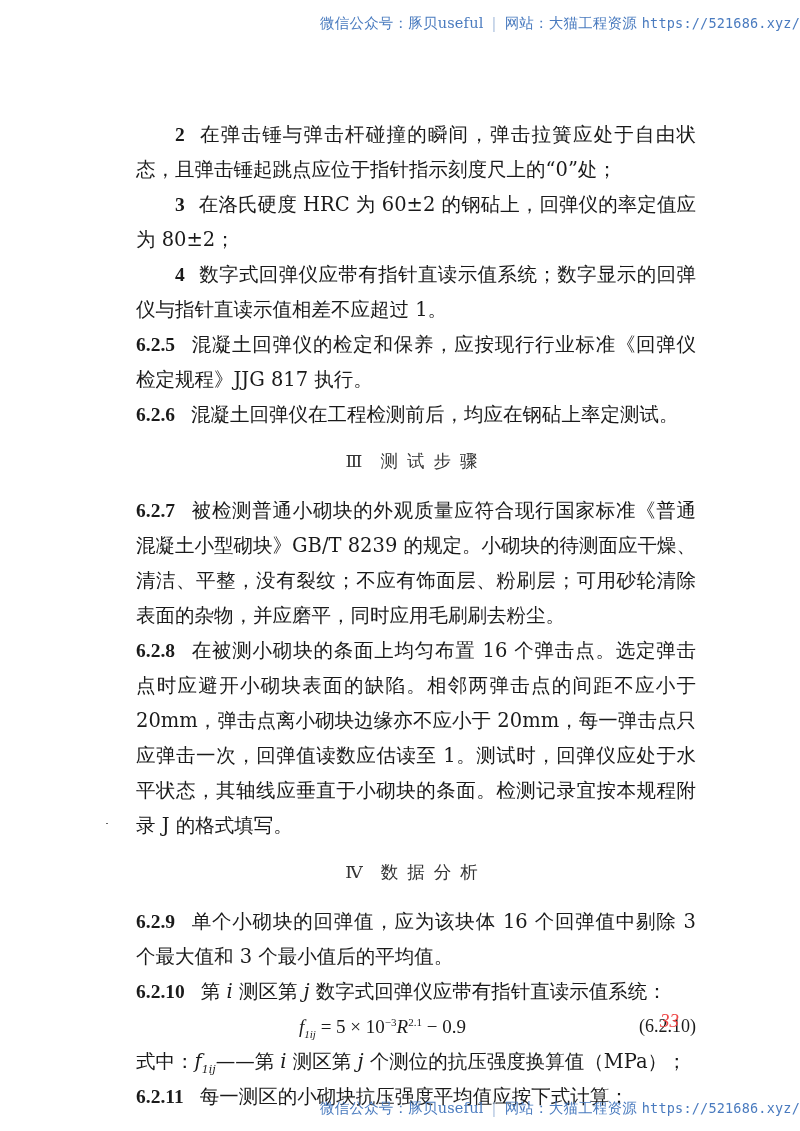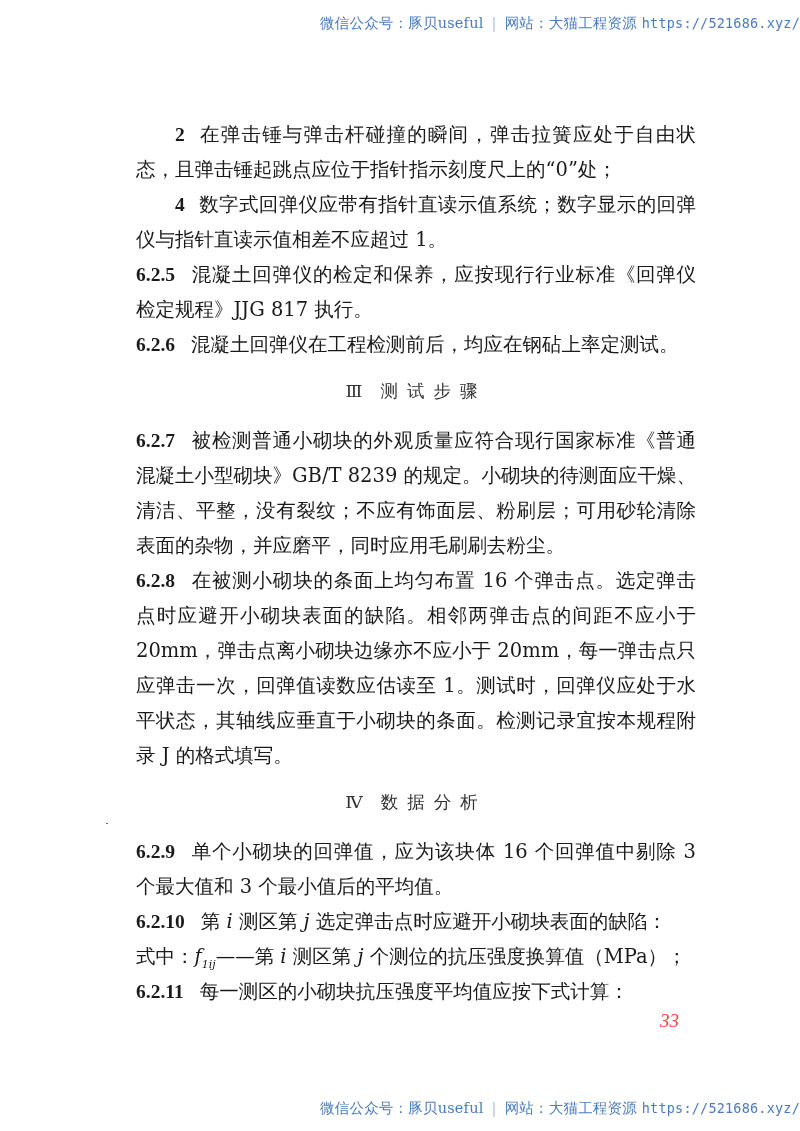--- a/index.html
+++ b/index.html
@@ -49,36 +49,41 @@
 </head>
 <body>
 
 <div class="watermark top">
   <span>微信公众号：豚贝useful</span><span class="sep">|</span><span>网站：大猫工程资源</span> <span class="mono">https://521686.xyz/</span>
 </div>
 
 <div class="page">
 
   <p class="p indent"><span class="num">2</span><span>在弹击锤与弹击杆碰撞的瞬间，弹击拉簧应处于自由状态，且弹击锤起跳点应位于指针指示刻度尺上的“0”处；</span></p>
+  <p class="p indent"><span class="num">3</span><span>在洛氏硬度 HRC 为 60±2 的钢砧上，回弹仪的率定值应为 80±2；</span></p>
   <p class="p indent"><span class="num">4</span><span>数字式回弹仪应带有指针直读示值系统；数字显示的回弹仪与指针直读示值相差不应超过 1。</span></p>
 
   <p class="p"><span class="clause">6.2.5</span><span>混凝土回弹仪的检定和保养，应按现行行业标准《回弹仪检定规程》JJG 817 执行。</span></p>
   <p class="p"><span class="clause">6.2.6</span><span>混凝土回弹仪在工程检测前后，均应在钢砧上率定测试。</span></p>
 
   <div class="section-head"><span class="roman">Ⅲ</span><span>测试步骤</span></div>
 
   <p class="p"><span class="clause">6.2.7</span><span>被检测普通小砌块的外观质量应符合现行国家标准《普通混凝土小型砌块》GB/T 8239 的规定。小砌块的待测面应干燥、清洁、平整，没有裂纹；不应有饰面层、粉刷层；可用砂轮清除表面的杂物，并应磨平，同时应用毛刷刷去粉尘。</span></p>
   <p class="p"><span class="clause">6.2.8</span><span>在被测小砌块的条面上均匀布置 16 个弹击点。选定弹击点时应避开小砌块表面的缺陷。相邻两弹击点的间距不应小于 20mm，弹击点离小砌块边缘亦不应小于 20mm，每一弹击点只应弹击一次，回弹值读数应估读至 1。测试时，回弹仪应处于水平状态，其轴线应垂直于小砌块的条面。检测记录宜按本规程附录 J 的格式填写。</span></p>
 
   <div class="section-head"><span class="roman">Ⅳ</span><span>数据分析</span></div>
 
   <p class="p"><span class="clause">6.2.9</span><span>单个小砌块的回弹值，应为该块体 16 个回弹值中剔除 3 个最大值和 3 个最小值后的平均值。</span></p>
 
-  <p class="p"><span class="clause">6.2.10</span><span>第 </span><span class="it">i</span><span> 测区第 </span><span class="it">j</span><span> 选定弹击点时应避开小砌块表面的缺陷：</span></p>
+  <p class="p"><span class="clause">6.2.10</span><span>第 </span><span class="it">i</span><span> 测区第 </span><span class="it">j</span><span> 数字式回弹仪应带有指针直读示值系统：</span></p>
 
+  <div class="formula">
+    <span class="expr"><span class="it">f</span><sub class="it">1ij</sub><span> = 5 × 10</span><sup>−3</sup><span class="it">R</span><sup>2.1</sup><span> − 0.9</span></span>
+    <span class="eqno">(6.2.10)</span>
+  </div>
 
   <p class="p"><span>式中：</span><span class="it">f</span><sub class="it">1ij</sub><span>——第 </span><span class="it">i</span><span> 测区第 </span><span class="it">j</span><span> 个测位的抗压强度换算值（MPa）；</span></p>
 
 
   <p class="p"><span class="clause">6.2.11</span><span>每一测区的小砌块抗压强度平均值应按下式计算：</span></p>
 </div>
 
 <div class="stray-dot"></div>
 
 <div class="page-number">33</div>

